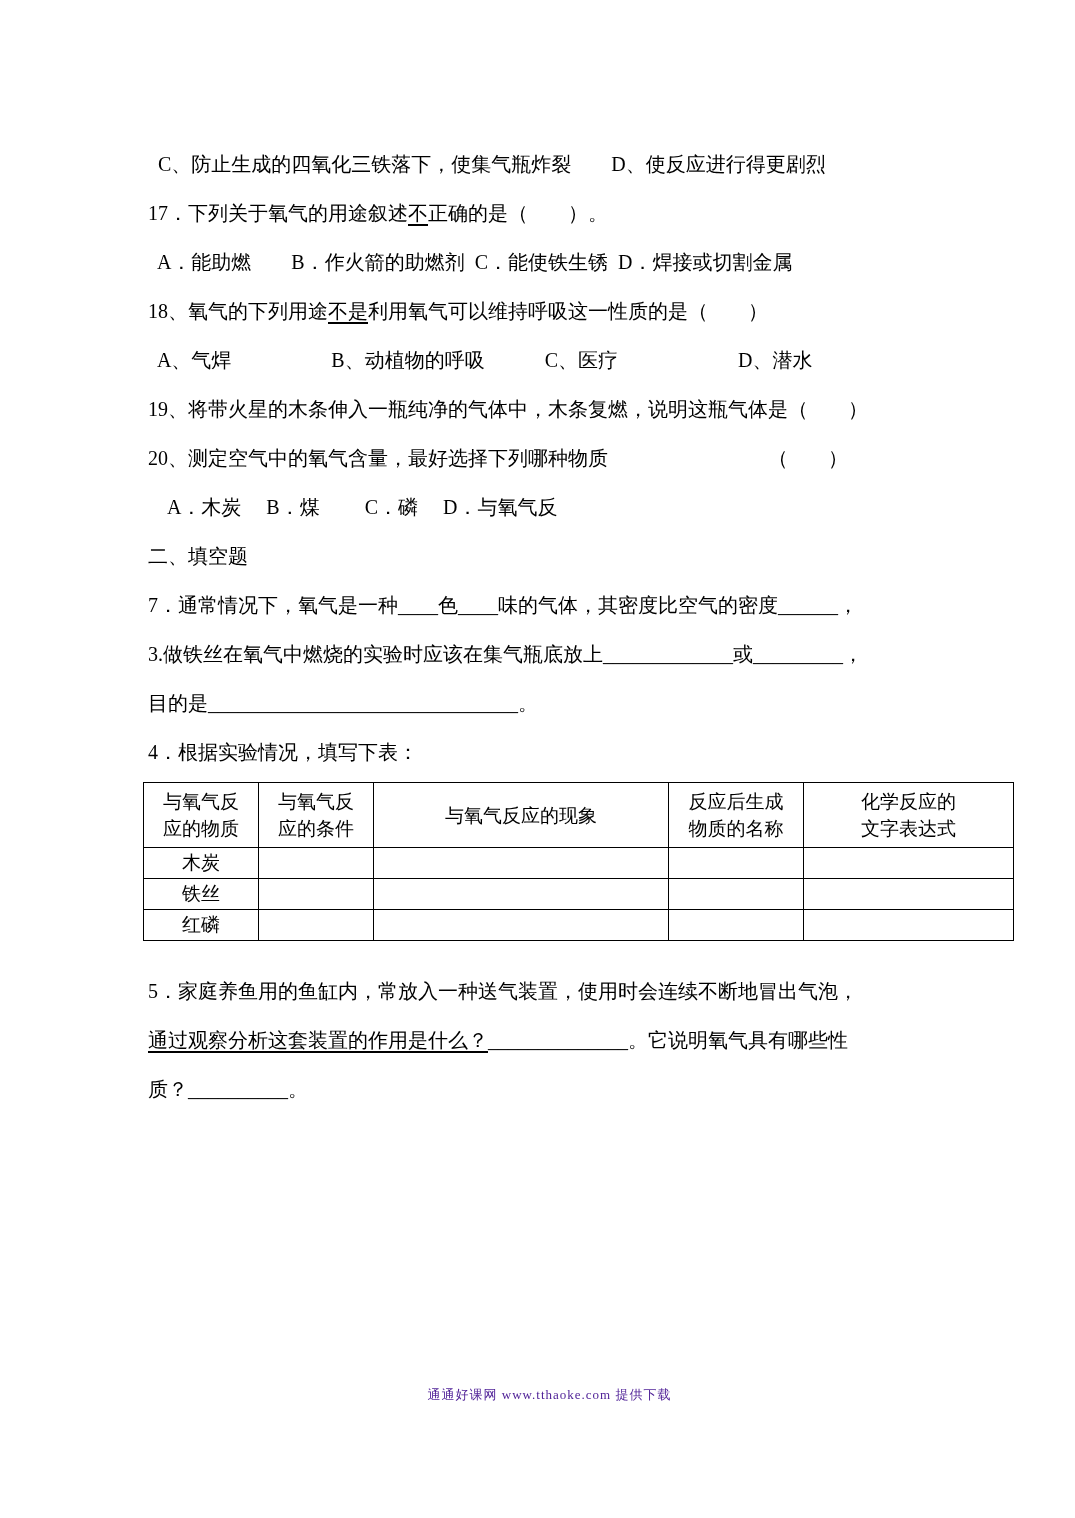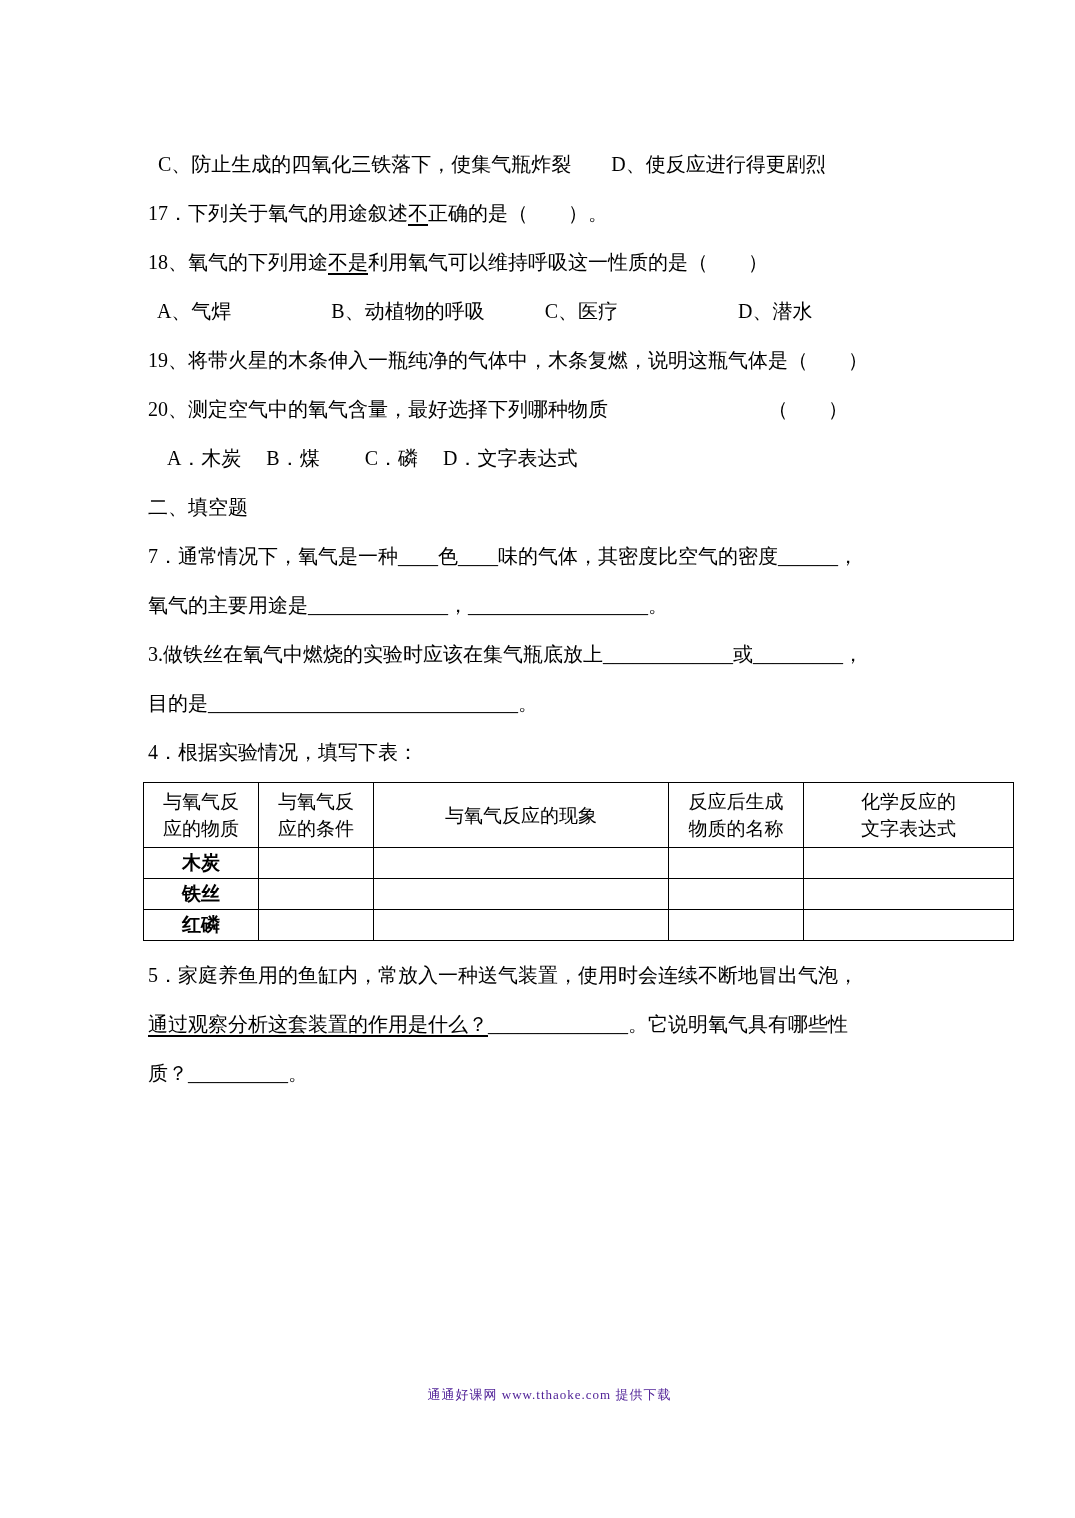--- a/index.html
+++ b/index.html
@@ -26,40 +26,39 @@
     margin: 0;
   }
   .u {
     text-decoration: underline;
     text-underline-offset: 4px;
   }
   .exp-table {
     border-collapse: collapse;
     table-layout: fixed;
     width: 870px;
-    margin: 5px 0 10px -5px;
+    margin: 5px 0 26px -5px;
     padding-left: 31px;
   }
   .exp-table th, .exp-table td {
     border: 1px solid #000000;
     font-weight: normal;
     padding: 0 3px;
     text-align: center;
     vertical-align: middle;
     font-size: 19px;
   }
   .exp-table thead th {
     height: 64px;
     line-height: 27px;
     white-space: pre-line;
   }
   .exp-table tbody td {
     height: 30px;
     line-height: 30px;
-    font-weight: bold;
   }
   .footer {
     position: absolute;
     top: 1386px;
     left: 12px;
     width: 100%;
     text-align: center;
     font-size: 13px;
     color: #4c1d95;
     letter-spacing: 1px;
@@ -67,28 +66,28 @@
 </style>
 </head>
 <body>
 
 <div class="page">
   <div class="content">
 
     <div id="lines-before">
         <p class="doc-line"><span>  C、防止生成的四氧化三铁落下，使集气瓶炸裂　　D、使反应进行得更剧烈</span></p>
         <p class="doc-line"><span>17．下列关于氧气的用途叙述</span><span class="u">不</span><span>正确的是（　　）。</span></p>
+        <p class="doc-line"><span>  A．能助燃　　B．作火箭的助燃剂  C．能使铁生锈  D．焊接或切割金属</span></p>
         <p class="doc-line"><span>18、氧气的下列用途</span><span class="u">不是</span><span>利用氧气可以维持呼吸这一性质的是（　　）</span></p>
         <p class="doc-line"><span>  A、气焊　　　　　B、动植物的呼吸　　　C、医疗　　　　　　D、潜水</span></p>
         <p class="doc-line"><span>19、将带火星的木条伸入一瓶纯净的气体中，木条复燃，说明这瓶气体是（　　）</span></p>
         <p class="doc-line"><span>20、测定空气中的氧气含量，最好选择下列哪种物质　　　　　　　　（　　）</span></p>
-        <p class="doc-line"><span>    A．木炭　 B．煤　　 C．磷　 D．文字表达式</span></p>
+        <p class="doc-line"><span>    A．木炭　 B．煤　　 C．磷　 D．与氧气反</span></p>
         <p class="doc-line"><span>二、填空题</span></p>
         <p class="doc-line"><span>7．通常情况下，氧气是一种____色____味的气体，其密度比空气的密度______，</span></p>
-        <p class="doc-line"><span>氧气的主要用途是______________，__________________。</span></p>
         <p class="doc-line"><span>3.做铁丝在氧气中燃烧的实验时应该在集气瓶底放上_____________或_________，</span></p>
         <p class="doc-line"><span>目的是_______________________________。</span></p>
         <p class="doc-line"><span>4．根据实验情况，填写下表：</span></p>
       </div>
 
     <table class="exp-table">
       <colgroup>
         <col style="width:115px">
         <col style="width:115px">
         <col style="width:295px">

